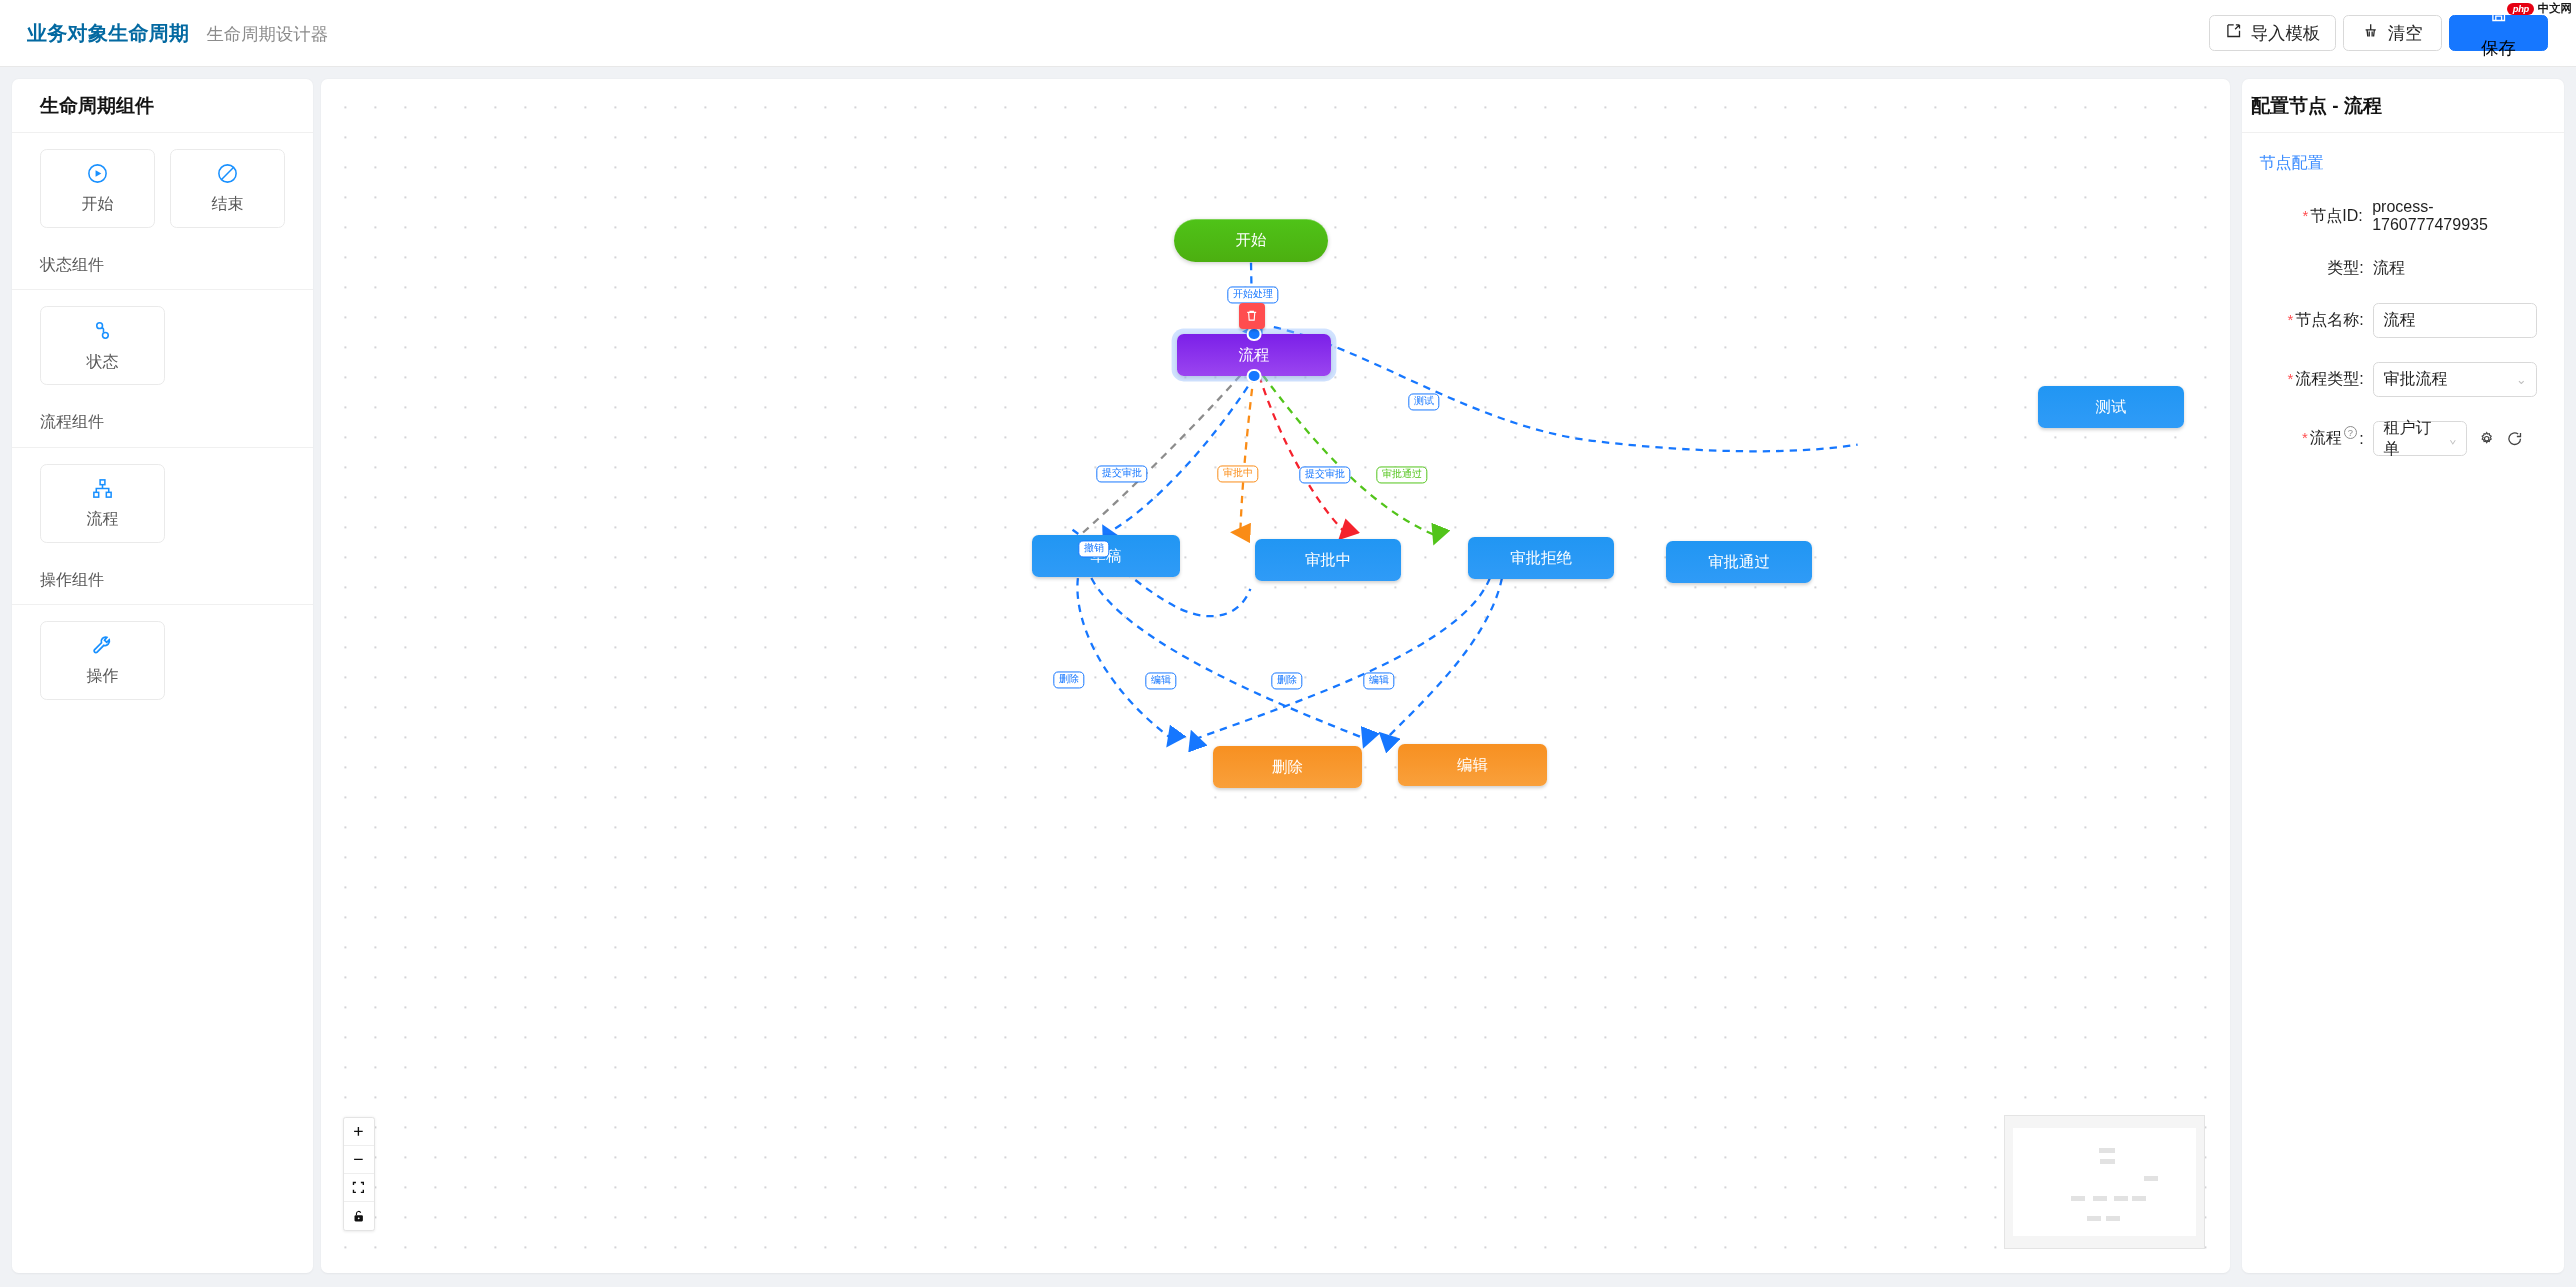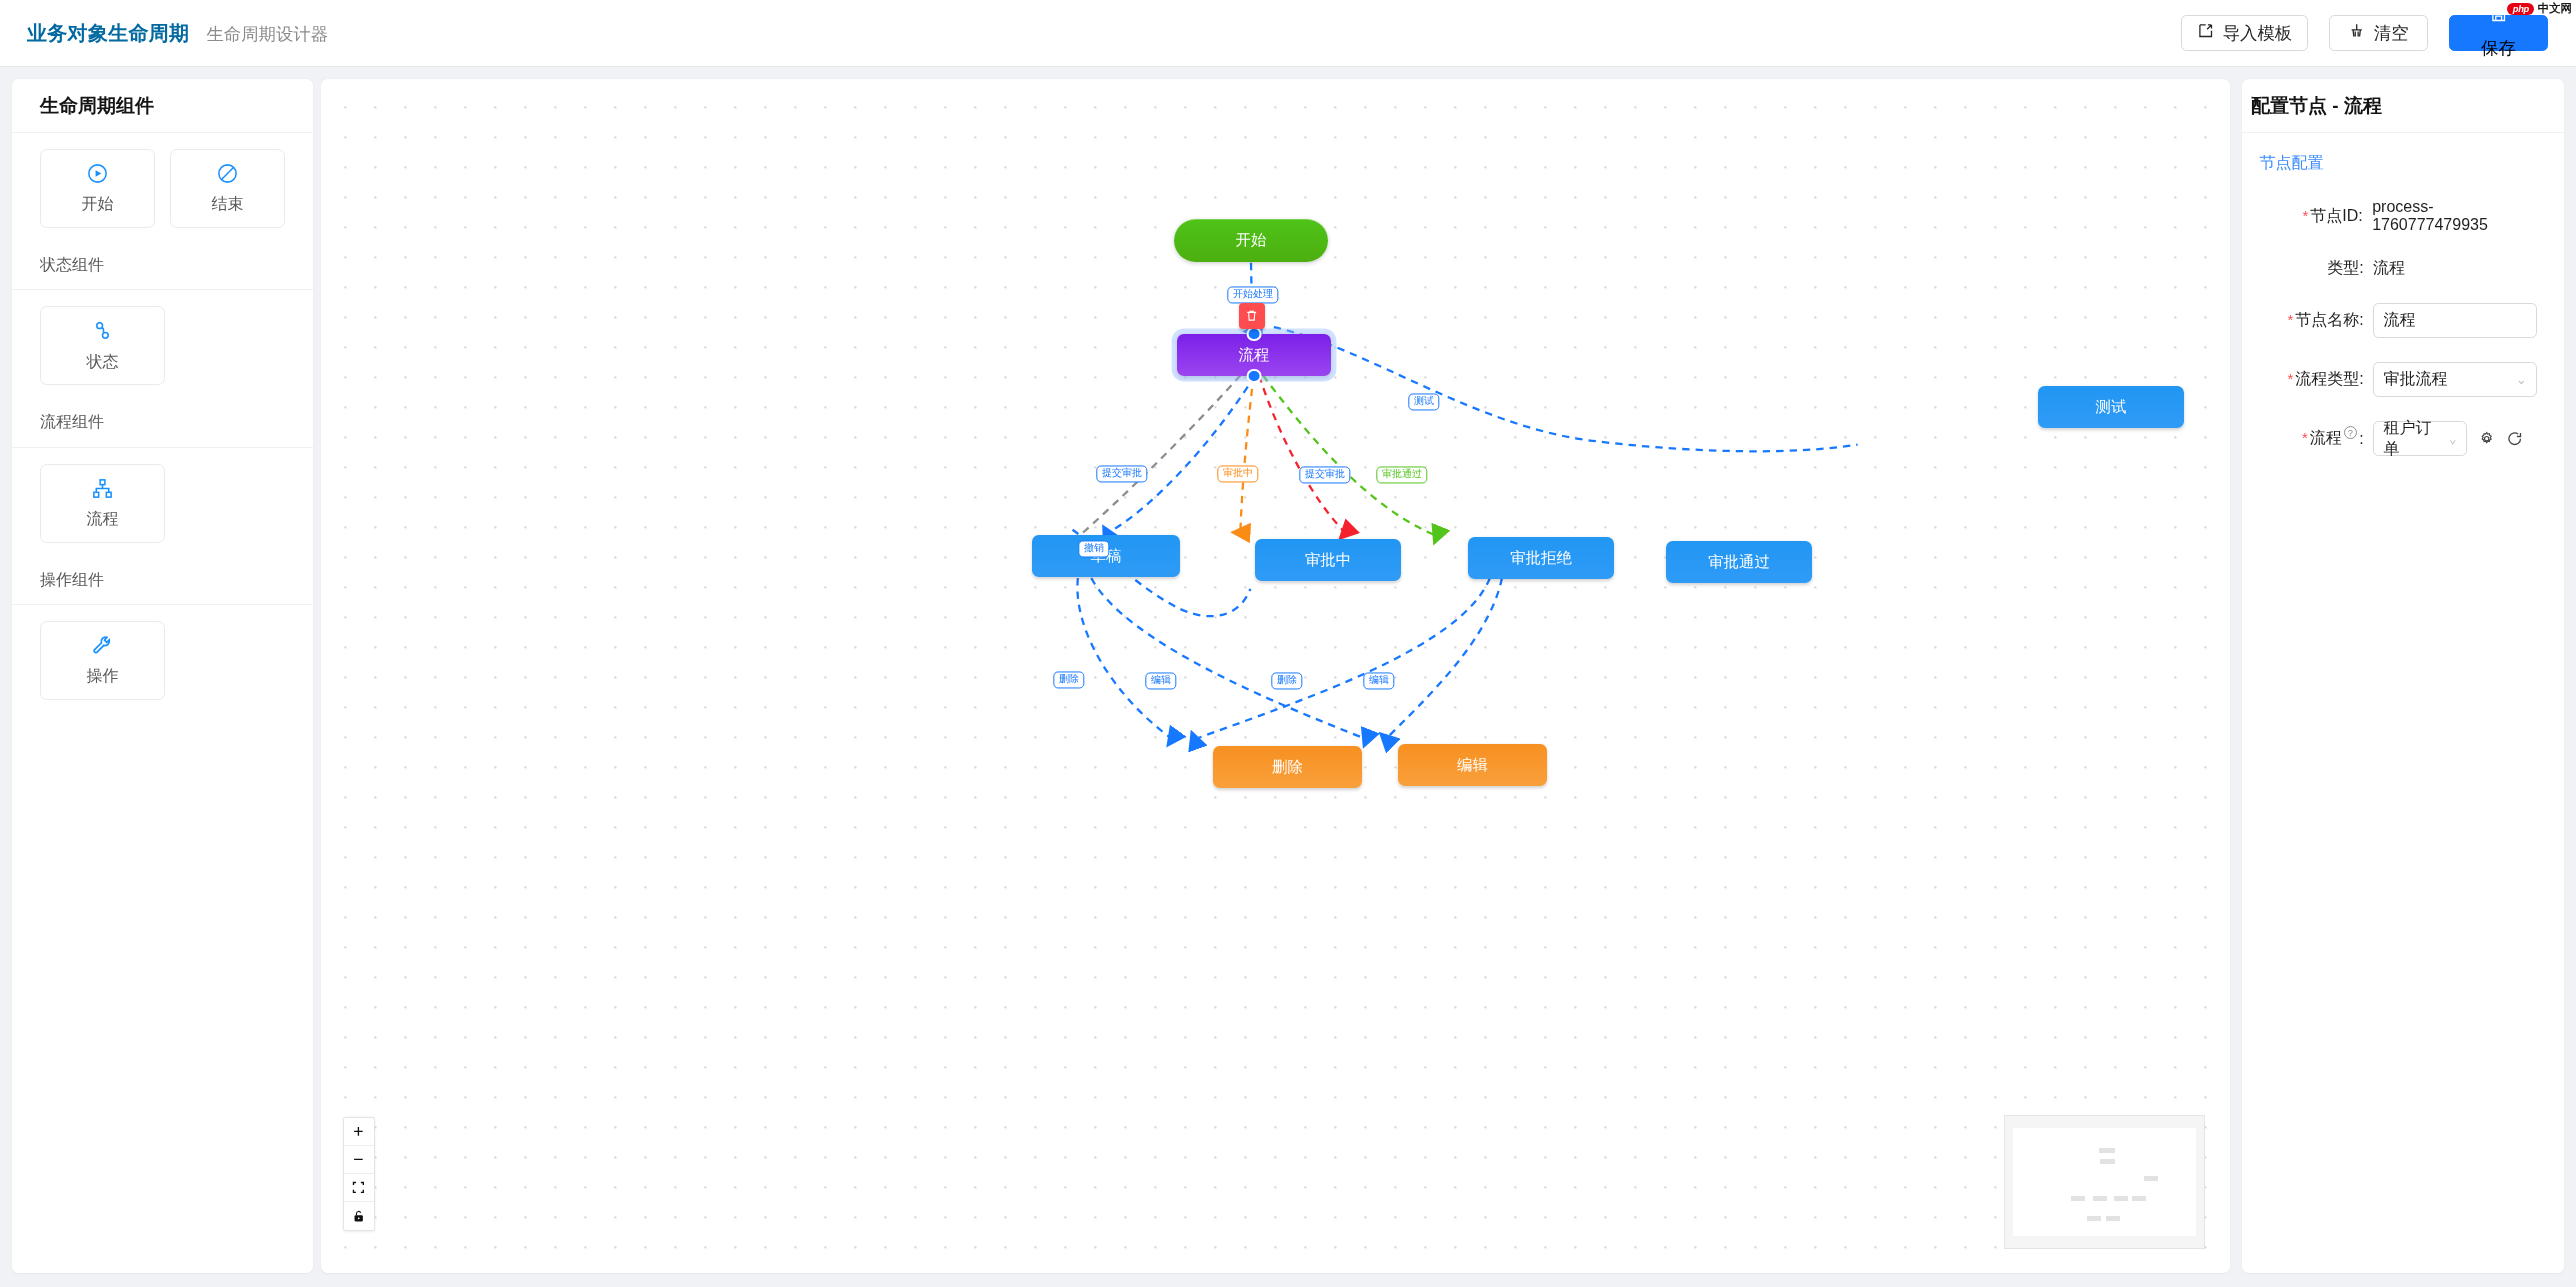--- a/index.html
+++ b/index.html
@@ -14,21 +14,21 @@
   .header {
     position: absolute; top: 0; left: 0;
     width: 2576px; height: 67px;
     background: #ffffff;
     border-bottom: 0.7px solid #e8e8e8;
     display: flex; align-items: center;
   }
   .header-titles { display: flex; align-items: baseline; padding-left: 27px; }
   .app-title { font-size: 20px; font-weight: bold; color: #0369a1; letter-spacing: 0.3px; }
   .app-subtitle { font-size: 17.4px; color: #8c8c8c; margin-left: 17px; }
-  .header-actions { margin-left: auto; display: flex; align-items: center; gap: 21px; padding-right: 28px; }
+  .header-actions { margin-left: auto; display: flex; align-items: center; gap: 7px; padding-right: 28px; }
   .btn {
     height: 36px; min-width: 99px; padding: 0 14.8px;
     display: flex; align-items: center; justify-content: center; gap: 8px;
     border: 0.7px solid #d9d9d9; border-radius: 5.4px;
     background: #ffffff; color: #262626;
     font-size: 17.4px; cursor: pointer;
     font-family: "Liberation Sans", sans-serif;
   }
   .btn.primary { background: #1677ff; border-color: #1677ff; color: #000000; flex-direction: column; }
   .btn svg { flex: none; }

